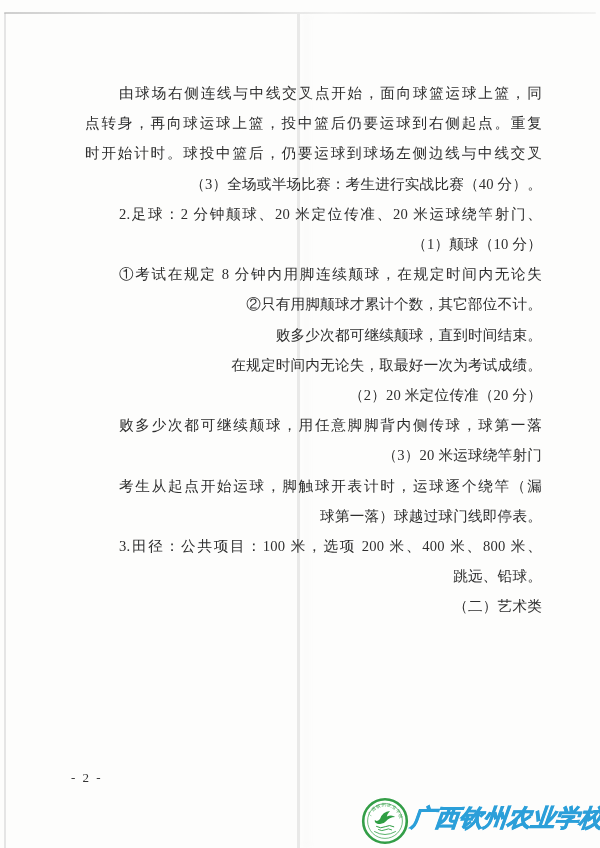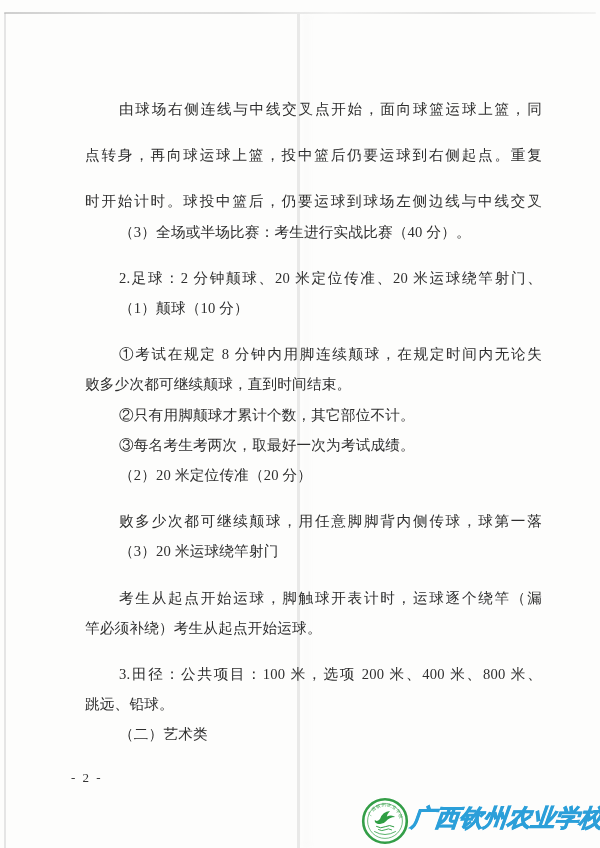--- a/index.html
+++ b/index.html
@@ -34,23 +34,24 @@
   
   .textblock{
     position:absolute;left:85px;top:78px;width:457px;
   }
   .line{
     line-height:30.2px;
     font-size:14.6px;
     color:#2e2e2e;
     white-space:normal;
     letter-spacing:.2px;
+    text-align:right;
   }
   .line.ind{ text-indent:34px; }
-  .line.j{ text-align:justify; text-align-last:justify;margin-top:16px; }
+  .line.j{ text-align:justify; text-align-last:justify; }
   .pagenum{
     position:absolute;left:71px;top:770px;
     font-size:13px;color:#333;letter-spacing:2px;
     font-family:"Liberation Serif","DejaVu Serif",serif;
   }
   
   .watermark{
     position:absolute;left:358px;top:794px;width:242px;height:54px;
   }
   .wm-logo{
@@ -77,28 +78,28 @@
   <div class="fold-line"></div>
 
   <div class="textblock" id="textblock">
       <div class="line ind j">由球场右侧连线与中线交叉点开始，面向球篮运球上篮，同</div>
       <div class="line j">点转身，再向球运球上篮，投中篮后仍要运球到右侧起点。重复</div>
       <div class="line j">时开始计时。球投中篮后，仍要运球到球场左侧边线与中线交叉</div>
       <div class="line ind">（3）全场或半场比赛：考生进行实战比赛（40 分）。</div>
       <div class="line ind j">2.足球：2 分钟颠球、20 米定位传准、20 米运球绕竿射门、</div>
       <div class="line ind">（1）颠球（10 分）</div>
       <div class="line ind j">①考试在规定 8 分钟内用脚连续颠球，在规定时间内无论失</div>
+      <div class="line ind">②只有用脚颠球才累计个数，其它部位不计。</div>
       <div class="line">败多少次都可继续颠球，直到时间结束。</div>
-      <div class="line ind">②只有用脚颠球才累计个数，其它部位不计。</div>
-      <div class="line ind">③每名考生考两次，取最好一次为考试成绩。</div>
+      <div class="line ind">在规定时间内无论失，取最好一次为考试成绩。</div>
       <div class="line ind">（2）20 米定位传准（20 分）</div>
       <div class="line ind j">败多少次都可继续颠球，用任意脚脚背内侧传球，球第一落</div>
       <div class="line ind">（3）20 米运球绕竿射门</div>
       <div class="line ind j">考生从起点开始运球，脚触球开表计时，运球逐个绕竿（漏</div>
-      <div class="line">竿必须补绕）考生从起点开始运球。</div>
+      <div class="line">球第一落）球越过球门线即停表。</div>
       <div class="line ind j">3.田径：公共项目：100 米，选项 200 米、400 米、800 米、</div>
       <div class="line">跳远、铅球。</div>
       <div class="line ind">（二）艺术类</div>
     </div>
 
   <div class="pagenum">- 2 -</div>
 
   <div class="watermark">
     <svg class="wm-logo" viewBox="0 0 50 50" xmlns="http://www.w3.org/2000/svg">
       <circle cx="25" cy="25" r="21.8" fill="#ffffff" stroke="#339e47" stroke-width="2.6"></circle>

